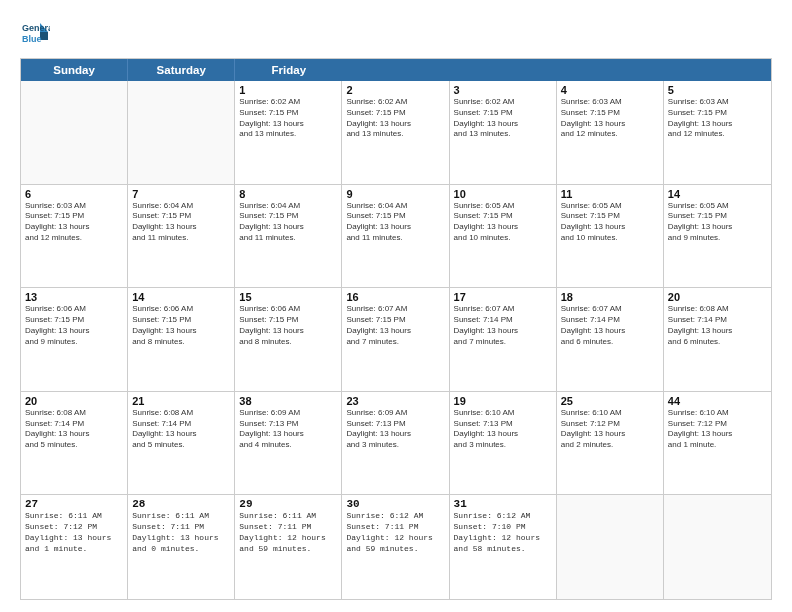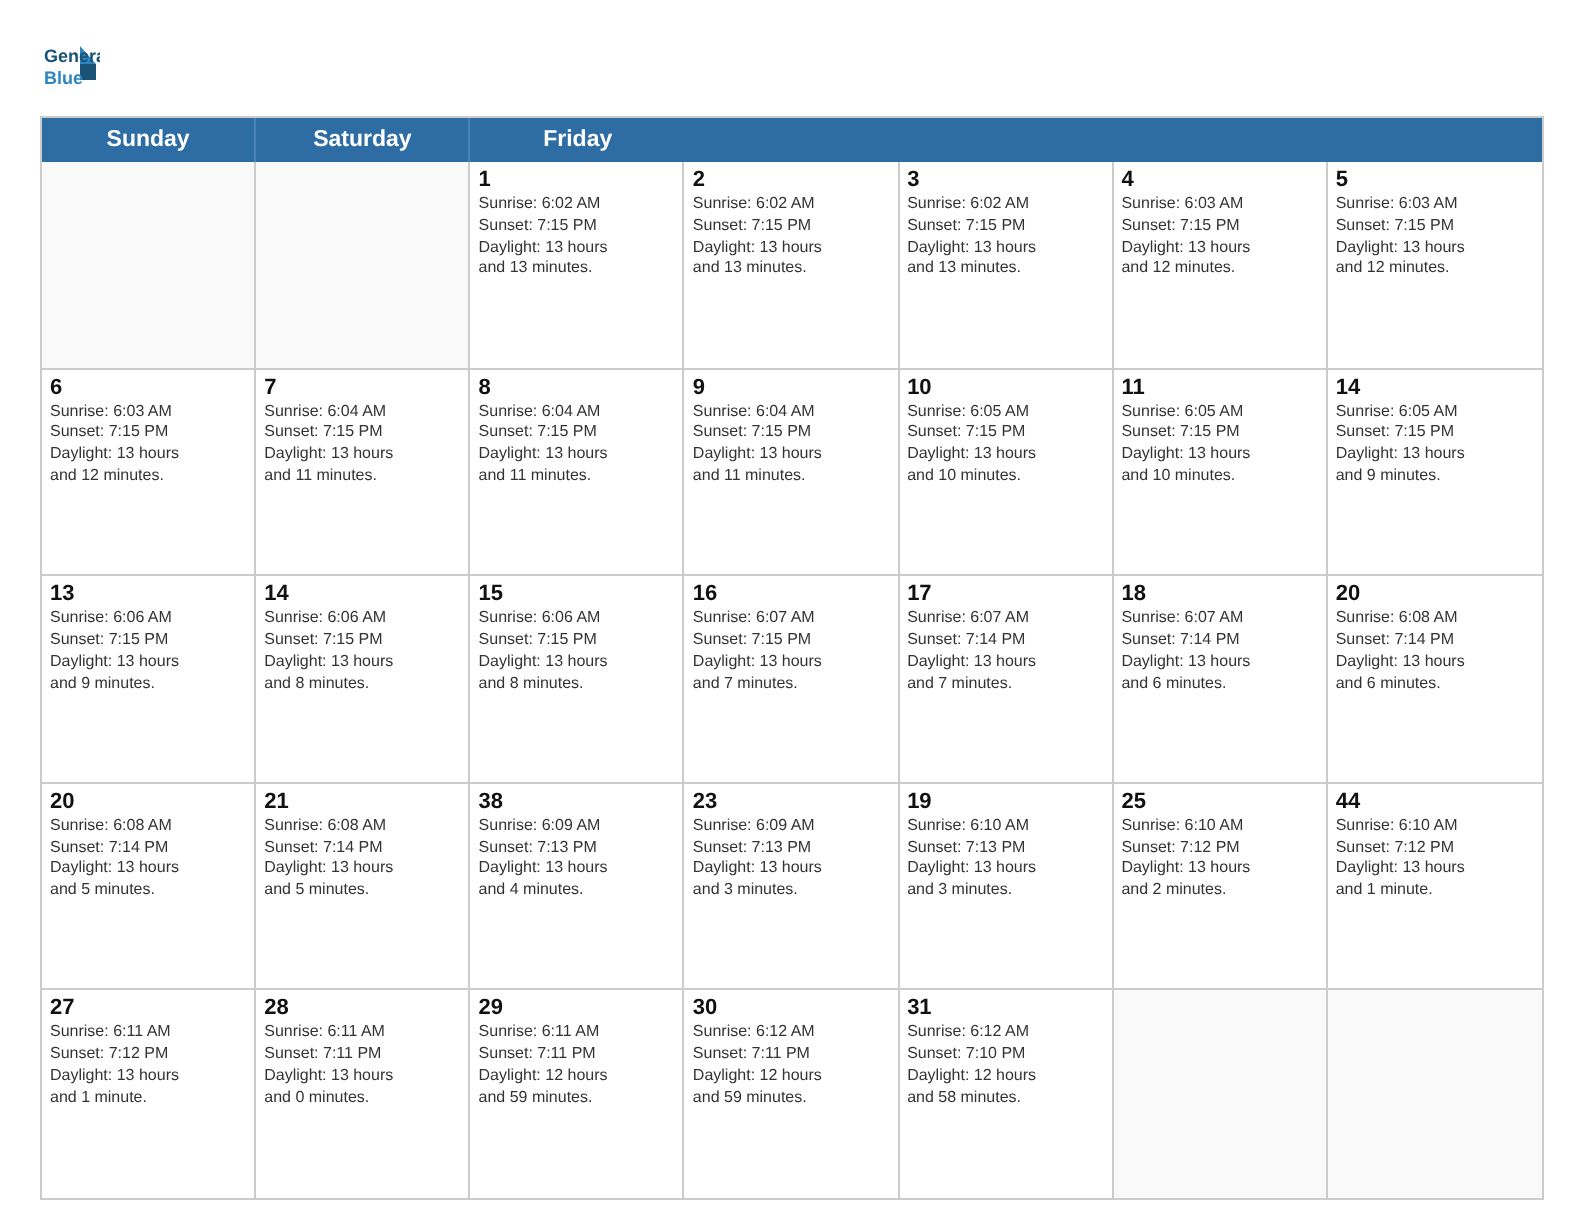--- a/index.html
+++ b/index.html
@@ -69,21 +69,21 @@
     .cal-body {
       flex: 1;
       display: grid;
       grid-template-rows: repeat(5, 1fr);
     }
     .cal-row {
       display: grid;
       grid-template-columns: repeat(7, 1fr);
       border-bottom: 1px solid #ccc;
     }
-    .cal-row:last-child { border-bottom: none; }
+    .cal-row:last-child { border-bottom: none; font-family: Liberation Mono, monospace; }
     .cal-cell {
       border-right: 1px solid #ccc;
       padding: 3px 4px;
       font-size: 8.5px;
       color: #222;
       min-height: 0;
       overflow: hidden;
     }
     .cal-cell:last-child { border-right: none; }
     .cal-cell.empty { background: #f9f9f9; }

